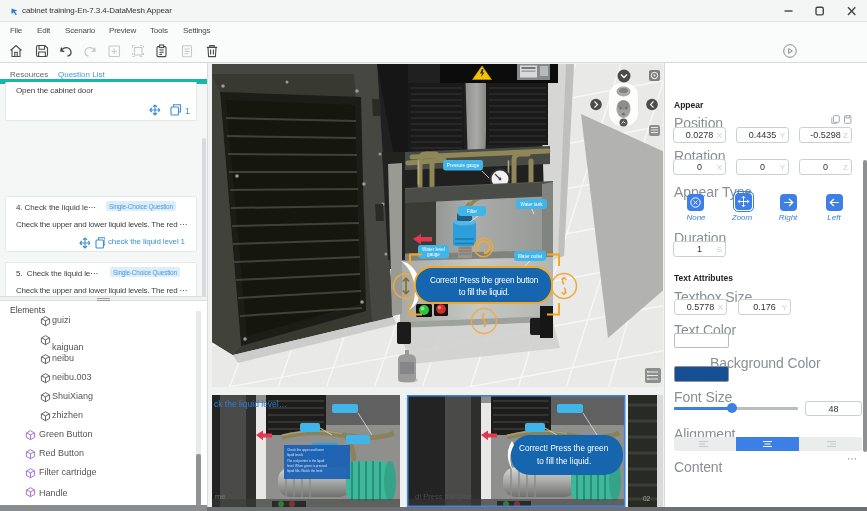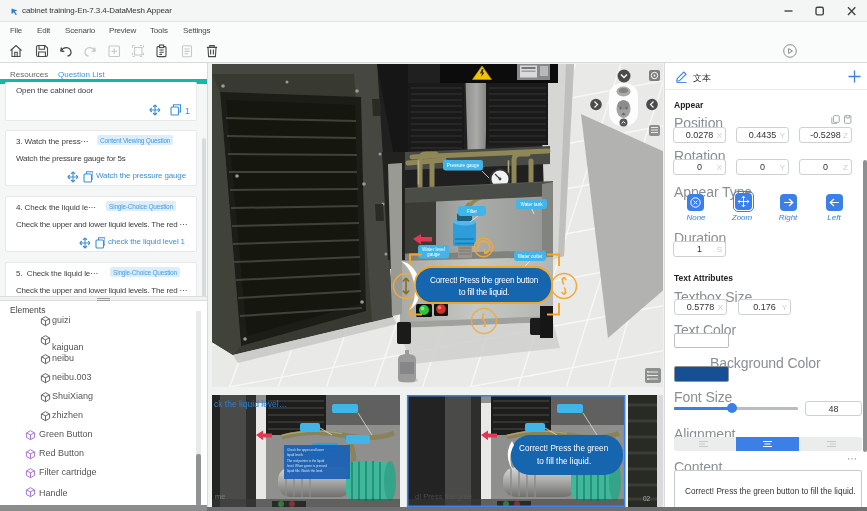--- a/index.html
+++ b/index.html
@@ -117,33 +117,20 @@
       <div class="qtitle" style="top:4px;">Open the cabinet door</div>
       <svg class="abs" style="left:143px;top:22px" width="44" height="12" viewBox="0 0 44 12">
         <g stroke="#3d8fd6" fill="none" stroke-width="1.1">
           <path d="M6 0.8 V11 M0.8 6 H11 M6 0.8 L4 2.8 M6 0.8 L8 2.8 M6 11 L4 9 M6 11 L8 9 M0.8 6 L2.8 4 M0.8 6 L2.8 8 M11 6 L9.2 4 M11 6 L9.2 8"></path>
           <rect x="22" y="3" width="7.5" height="8" rx="1"></rect>
           <path d="M24.5 3 V0.8 H31.5 V8 H29.5"></path>
         </g>
         <text x="36" y="10" font-size="9" fill="#3d8fd6">1</text>
       </svg>
     </div>
-    <div class="card" style="top:67px;height:56px;">
-      <div class="qtitle" style="top:6px;">3. Watch the press⋯</div>
-      <div class="chip" style="left:91px;top:4px;">Content Viewing Question</div>
-      <div class="qdesc" style="top:23px;">Watch the pressure gauge for 5s</div>
-      <svg class="abs" style="left:61px;top:40px" width="26" height="12" viewBox="0 0 26 12">
-        <g stroke="#3d8fd6" fill="none" stroke-width="1.1">
-          <path d="M6 0.8 V11 M0.8 6 H11 M6 0.8 L4 2.8 M6 0.8 L8 2.8 M6 11 L4 9 M6 11 L8 9 M0.8 6 L2.8 4 M0.8 6 L2.8 8 M11 6 L9.2 4 M11 6 L9.2 8"></path>
-          <rect x="17" y="3" width="7.5" height="8" rx="1"></rect>
-          <path d="M19.5 3 V0.8 H26 V8 H24.5" stroke-linejoin="round"></path>
-        </g>
-      </svg>
-      <div class="qlink" style="left:90px;top:40px;">Watch the pressure gauge</div>
-    </div>
     <div class="card" style="top:133px;height:56px;">
       <div class="qtitle" style="top:6px;">4. Check the liquid le⋯</div>
       <div class="chip" style="left:100px;top:4px;">Single-Choice Question</div>
       <div class="qdesc" style="top:23px;">Check the upper and lower liquid levels. The red ⋯</div>
       <svg class="abs" style="left:73px;top:40px" width="26" height="12" viewBox="0 0 26 12">
         <g stroke="#3d8fd6" fill="none" stroke-width="1.1">
           <path d="M6 0.8 V11 M0.8 6 H11 M6 0.8 L4 2.8 M6 0.8 L8 2.8 M6 11 L4 9 M6 11 L8 9 M0.8 6 L2.8 4 M0.8 6 L2.8 8 M11 6 L9.2 4 M11 6 L9.2 8"></path>
           <rect x="17" y="3" width="7.5" height="8" rx="1"></rect>
           <path d="M19.5 3 V0.8 H26 V8 H24.5" stroke-linejoin="round"></path>
         </g>
@@ -196,30 +183,20 @@
       <div class="elem" style="left:39px;top:166px;">Filter cartridge</div>
       <div class="elem" style="left:39px;top:187px;">Handle</div>
 
       <div class="abs" style="left:196px;top:10px;width:5px;height:195px;background:#e8e9e9;"></div>
       <div class="abs" style="left:196px;top:153px;width:5px;height:52px;background:#909293;border-radius:2px;"></div>
     </div>
   </div>
 
   <div class="abs" id="rightpanel">
 
-    <div class="abs" style="left:0;top:0;width:203px;height:27px;border-bottom:1px solid #e8e9e9;">
-      <svg class="abs" style="left:10px;top:7px" width="13" height="13" viewBox="0 0 13 13">
-        <path d="M2.2 8.6 L8.8 2 L11 4.2 L4.4 10.8 L1.8 11.2 Z" fill="none" stroke="#3c7fe6" stroke-width="1.1"></path>
-        <path d="M1.5 12.6 H11.5" stroke="#3c7fe6" stroke-width="1"></path>
-      </svg>
-      <div class="abs" style="left:28px;top:9px;font-size:9px;color:#333;">文本</div>
-      <svg class="abs" style="left:183px;top:7px" width="13" height="13" viewBox="0 0 13 13">
-        <path d="M6.5 0.5 V12.5 M0.5 6.5 H12.5" stroke="#3c7fe6" stroke-width="1.3"></path>
-      </svg>
-    </div>
     <div class="rp-h" style="top:37px;">Appear</div>
     <div class="rp-l" style="top:52px;">Position</div>
     <svg class="abs" style="left:166px;top:52px" width="21" height="9" viewBox="0 0 21 9">
       <g fill="none" stroke="#9aa0a5" stroke-width="0.9">
         <rect x="2.5" y="0.7" width="5.8" height="6.6" rx="0.8"></rect>
         <path d="M0.8 2.5 V8.3 H6"></path>
         <rect x="13.5" y="0.7" width="6.4" height="7.6" rx="0.8"></rect>
         <path d="M15 0.7 V3 H18.4 V0.7"></path>
       </g>
     </svg>
@@ -279,23 +256,20 @@
       </svg>
       <svg class="abs" style="left:89px;top:3.5px" width="9" height="7" viewBox="0 0 9 7">
         <path d="M0 0.5 H9 M1.5 3 H7.5 M0 5.5 H9" stroke="#fff" stroke-width="1"></path>
       </svg>
       <svg class="abs" style="left:153px;top:3.5px" width="9" height="7" viewBox="0 0 9 7">
         <path d="M0 0.5 H9 M3 3 H9 M0 5.5 H9" stroke="#c5c8ca" stroke-width="1"></path>
       </svg>
     </div>
     <div class="rp-l" style="top:396px;">Content</div>
     <div class="abs" style="left:182px;top:390px;font-size:10px;color:#888;letter-spacing:1px;">⋯</div>
-    <div class="abs" style="left:9px;top:407px;width:188px;height:41px;background:#fff;border:1px solid #c6cacd;border-radius:2px;">
-      <div class="abs" style="left:10px;top:16px;font-size:8.2px;color:#333;white-space:nowrap;">Correct! Press the green button to fill the liquid.</div>
-    </div>
 
     <div class="abs" style="left:198px;top:97px;width:4px;height:292px;background:#8e9091;border-radius:2px;"></div>
   </div>
 
   <div class="abs" id="centerarea" style="left:212px;top:64px;width:451px;height:323px;background:#e7e7e7;">
   <svg width="451" height="323" viewBox="0 0 451 323">
     <defs>
       <linearGradient id="tankg" x1="0" y1="0" x2="1" y2="0">
         <stop offset="0" stop-color="#838682"></stop>
           <stop offset="0.45" stop-color="#aaada9"></stop>

